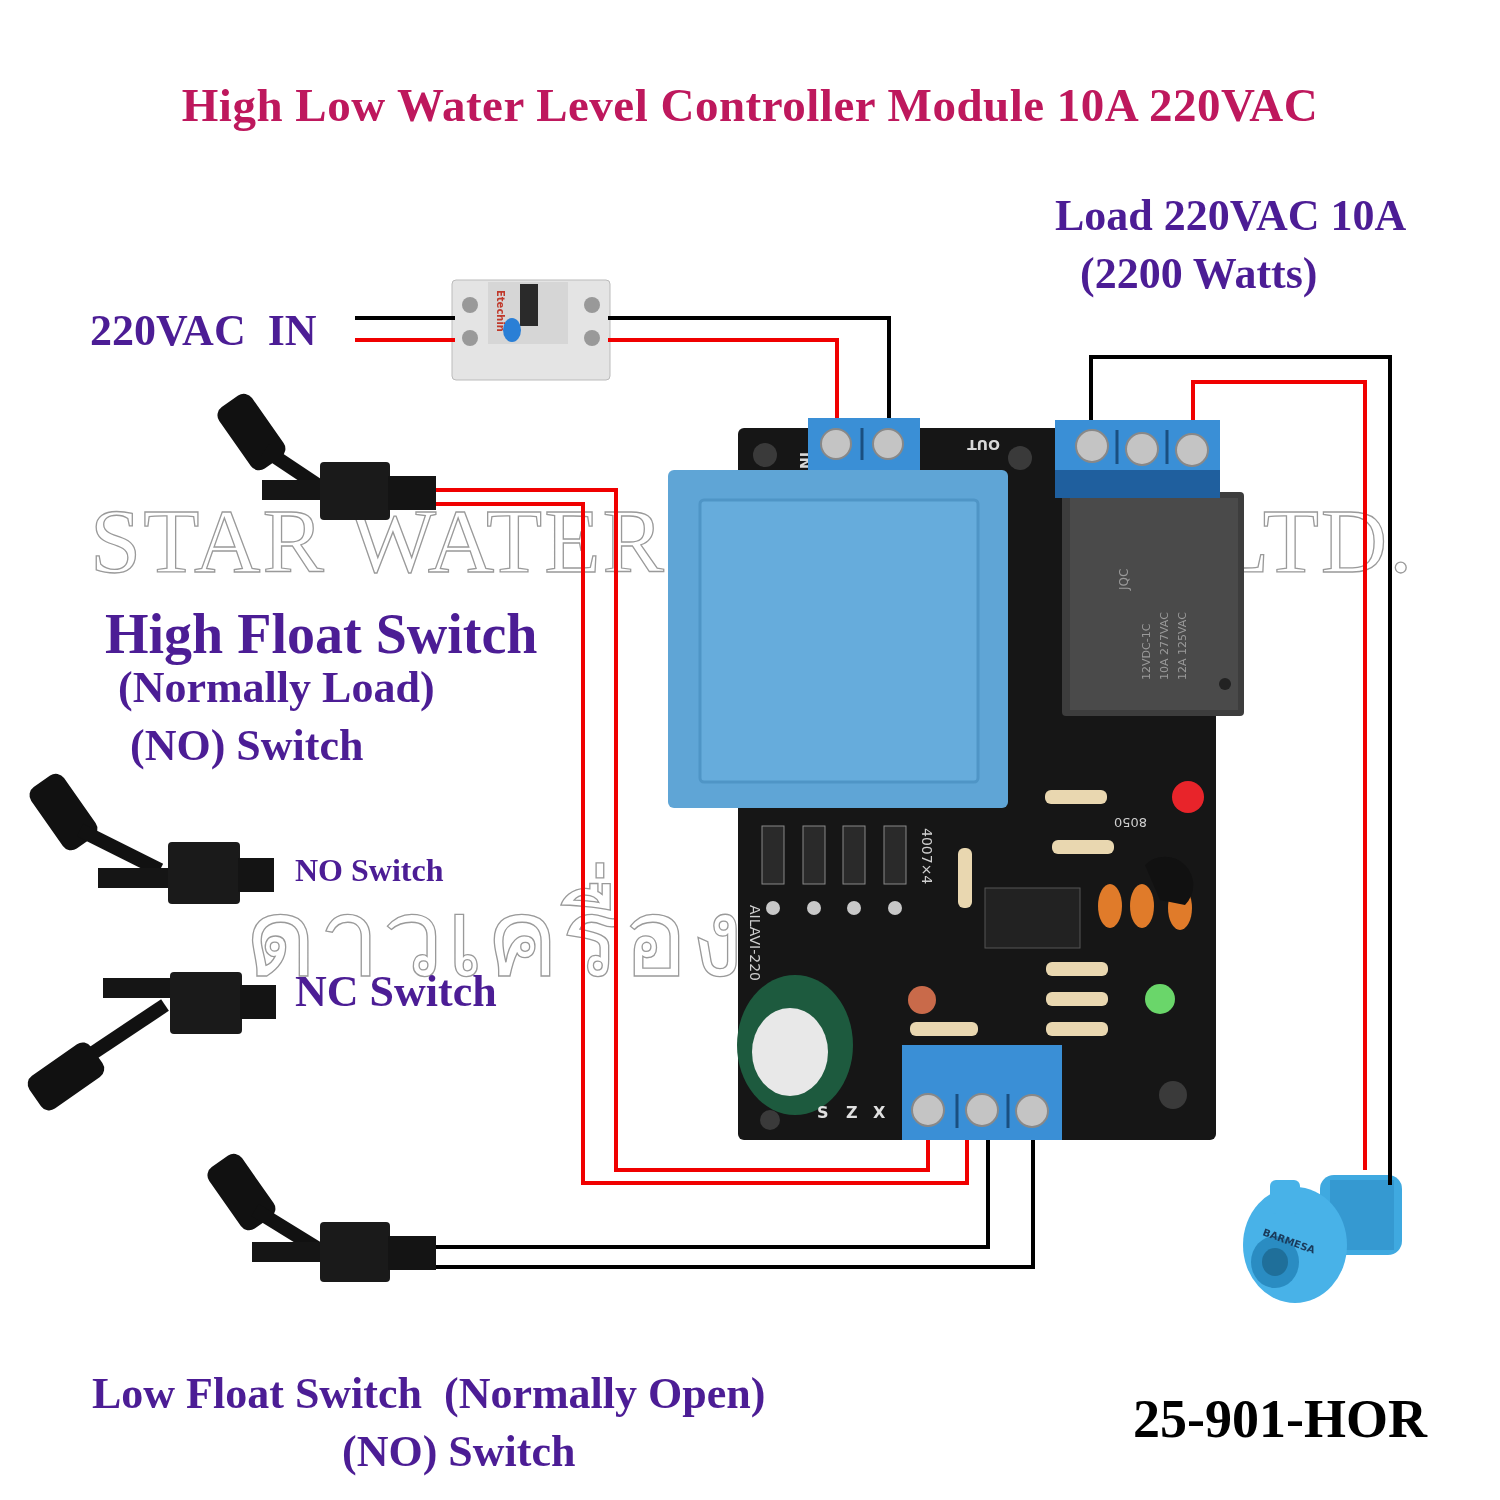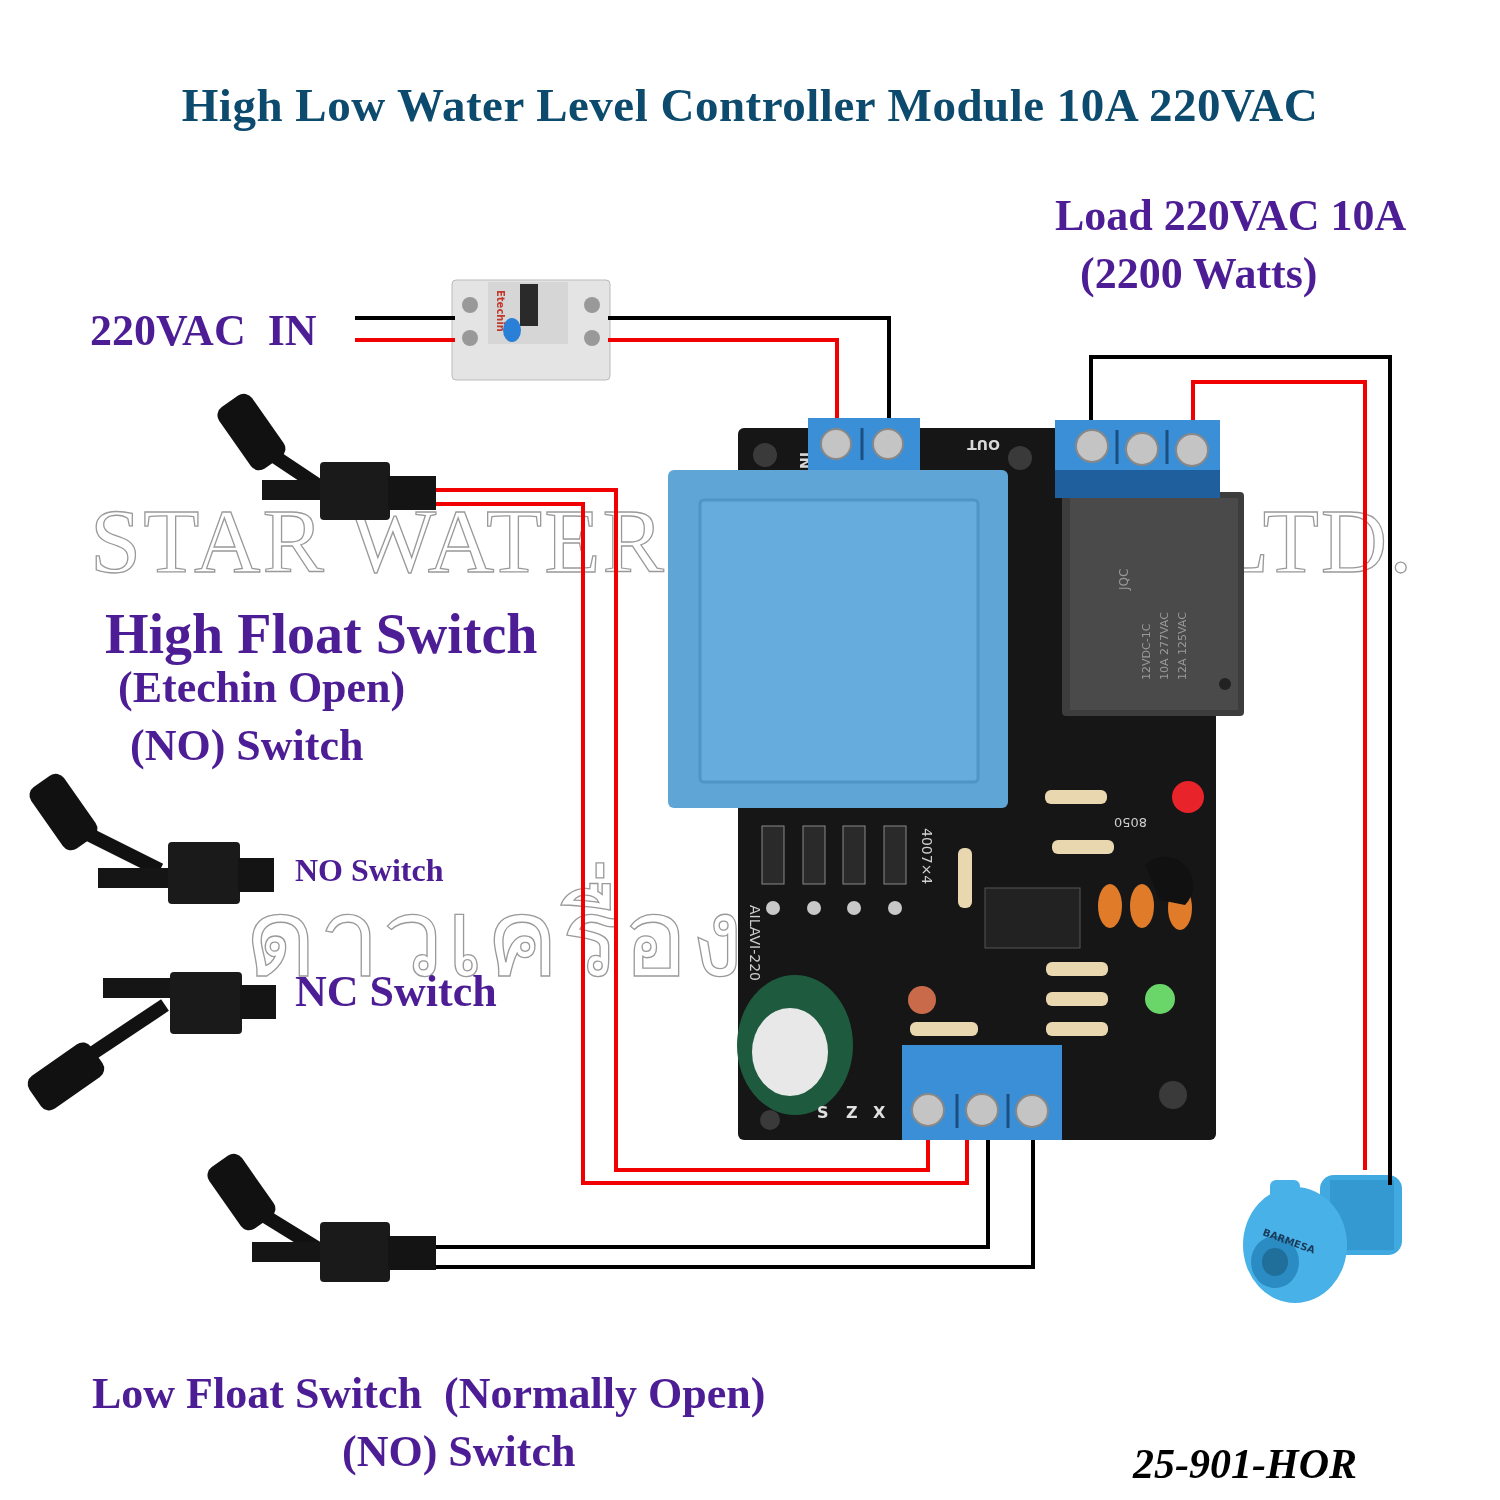--- a/index.html
+++ b/index.html
@@ -1,18 +1,18 @@
 <!DOCTYPE html>
 <html><head>
 <meta charset="utf-8">
 <style>
   html, body { margin: 0; padding: 0; background: #ffffff; }
   body { width: 1500px; height: 1500px; position: relative; overflow: hidden; font-family: "Liberation Serif", serif; }
   .abs { position: absolute; }
-  .title { left: 0; width: 1500px; top: 78px; text-align: center; color: #0c4a6e; font-weight: bold; font-size: 47px; letter-spacing: 0.5px; white-space: nowrap; }
+  .title { left: 0; width: 1500px; top: 78px; text-align: center; color: #be185d; font-weight: bold; font-size: 47px; letter-spacing: 0.5px; white-space: nowrap; }
   .red-label { color: #4c1d95; font-weight: bold; white-space: nowrap; font-family: "Liberation Serif", serif; }
   .black-label { color: #000; font-weight: bold; white-space: nowrap; font-family: "Liberation Serif", serif; }
   .watermark { color: transparent; -webkit-text-stroke: 1.3px #9a9a9a; font-family: "Liberation Serif", serif; white-space: nowrap; }
   svg.layer { position: absolute; left: 0; top: 0; }
   .wm-thai { font-family: "DejaVu Sans", sans-serif; }
 </style>
 </head>
 <body>
 
 <div class="abs title">High Low Water Level Controller Module 10A 220VAC</div>
@@ -188,22 +188,22 @@
     <polyline points="436,1267 1033,1267 1033,1140" stroke="#000"></polyline>
   </g>
 </svg>
 
 <div class="abs red-label" style="left:1055px; top:190px; font-size:44px;">Load 220VAC 10A</div>
 <div class="abs red-label" style="left:1080px; top:248px; font-size:44px;">(2200 Watts)</div>
 
 <div class="abs red-label" style="left:90px; top:305px; font-size:44px; white-space:pre;">220VAC  IN</div>
 
 <div class="abs red-label" style="left:105px; top:602px; font-size:56px;">High Float Switch</div>
-<div class="abs red-label" style="left:118px; top:662px; font-size:44px;">(Etechin Open)</div>
+<div class="abs red-label" style="left:118px; top:662px; font-size:44px;">(Normally Load)</div>
 <div class="abs red-label" style="left:130px; top:720px; font-size:44px;">(NO) Switch</div>
 
 <div class="abs red-label" style="left:295px; top:852px; font-size:32px;">NO Switch</div>
 <div class="abs red-label" style="left:295px; top:966px; font-size:44px;">NC Switch</div>
 
 <div class="abs red-label" style="left:92px; top:1368px; font-size:44px; white-space:pre;">Low Float Switch  (Normally Open)</div>
 <div class="abs red-label" style="left:342px; top:1426px; font-size:44px;">(NO) Switch</div>
 
-<div class="abs black-label" style="left:1133px; top:1440px; font-size:42px;font-style:italic;">25-901-HOR</div>
+<div class="abs black-label" style="left:1133px; top:1388px; font-size:54px;">25-901-HOR</div>
 
 </body></html>

